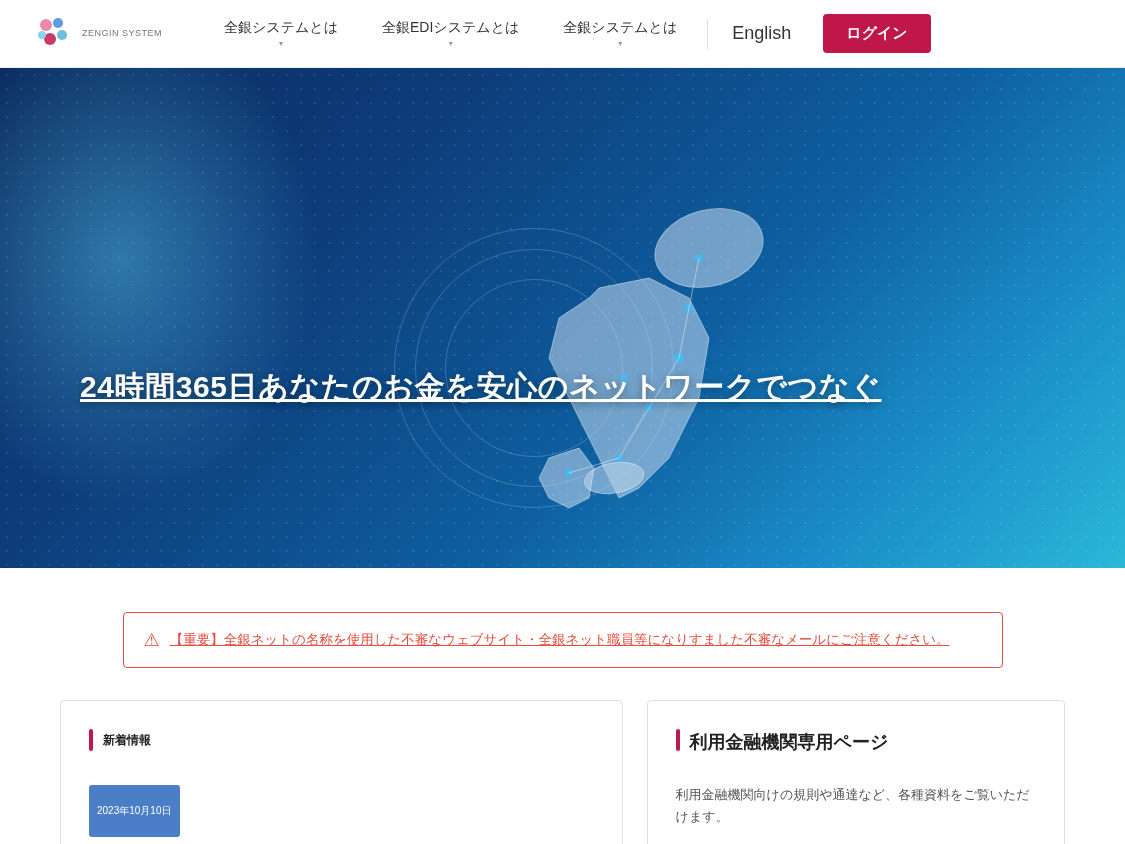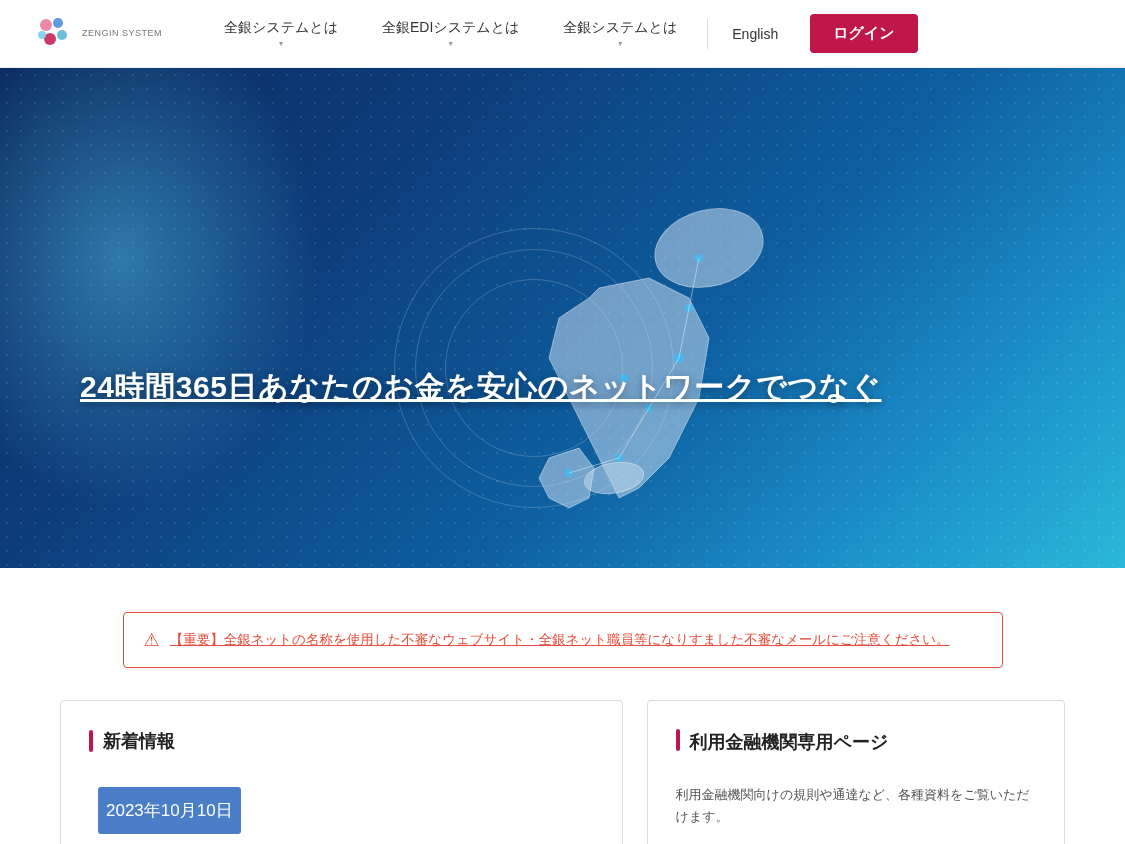--- a/index.html
+++ b/index.html
@@ -56,21 +56,21 @@
       color: #999;
     }
     .nav-divider {
       width: 1px;
       height: 30px;
       background: #ddd;
       margin: 0 8px;
     }
     .nav-english {
       color: #333;
-      font-size: 14px;
+      font-size: 18px;
       padding: 8px 16px;
       cursor: pointer;
     }
     .login-btn {
       background: #c0174b;
       color: #fff;
       border: none;
       border-radius: 4px;
       padding: 10px 23px;
       font-size: 15px;
@@ -195,41 +195,40 @@
       gap: 10px;
       margin-bottom: 20px;
     }
     .card-title-accent {
       width: 4px;
       height: 22px;
       background: #c0174b;
       border-radius: 2px;
     }
     .card-title {
-      font-size: 18px;
+      font-size: 12px;
       font-weight: bold;
       color: #222;
     }
     .news-item {
       display: flex;
       align-items: flex-start;
       gap: 14px;
       padding: 14px 0;
       border-bottom: 1px solid #eee;
     }
     .news-item:first-of-type { border-top: 1px solid #eee; }
     .news-date-badge {
       background: #4a7ec7;
       color: #fff;
-      font-size: 17px;
-      padding: 12px 8px;
+      font-size: 10px;
+      padding: 19px 8px;
       border-radius: 3px;
       white-space: nowrap;
       flex-shrink: 0;
-      margin-left: 9px;
     }
     .news-text {
       font-size: 13.5px;
       color: #333;
       line-height: 1.5;
     }
 
     
     .info-card {
       flex: 1;

